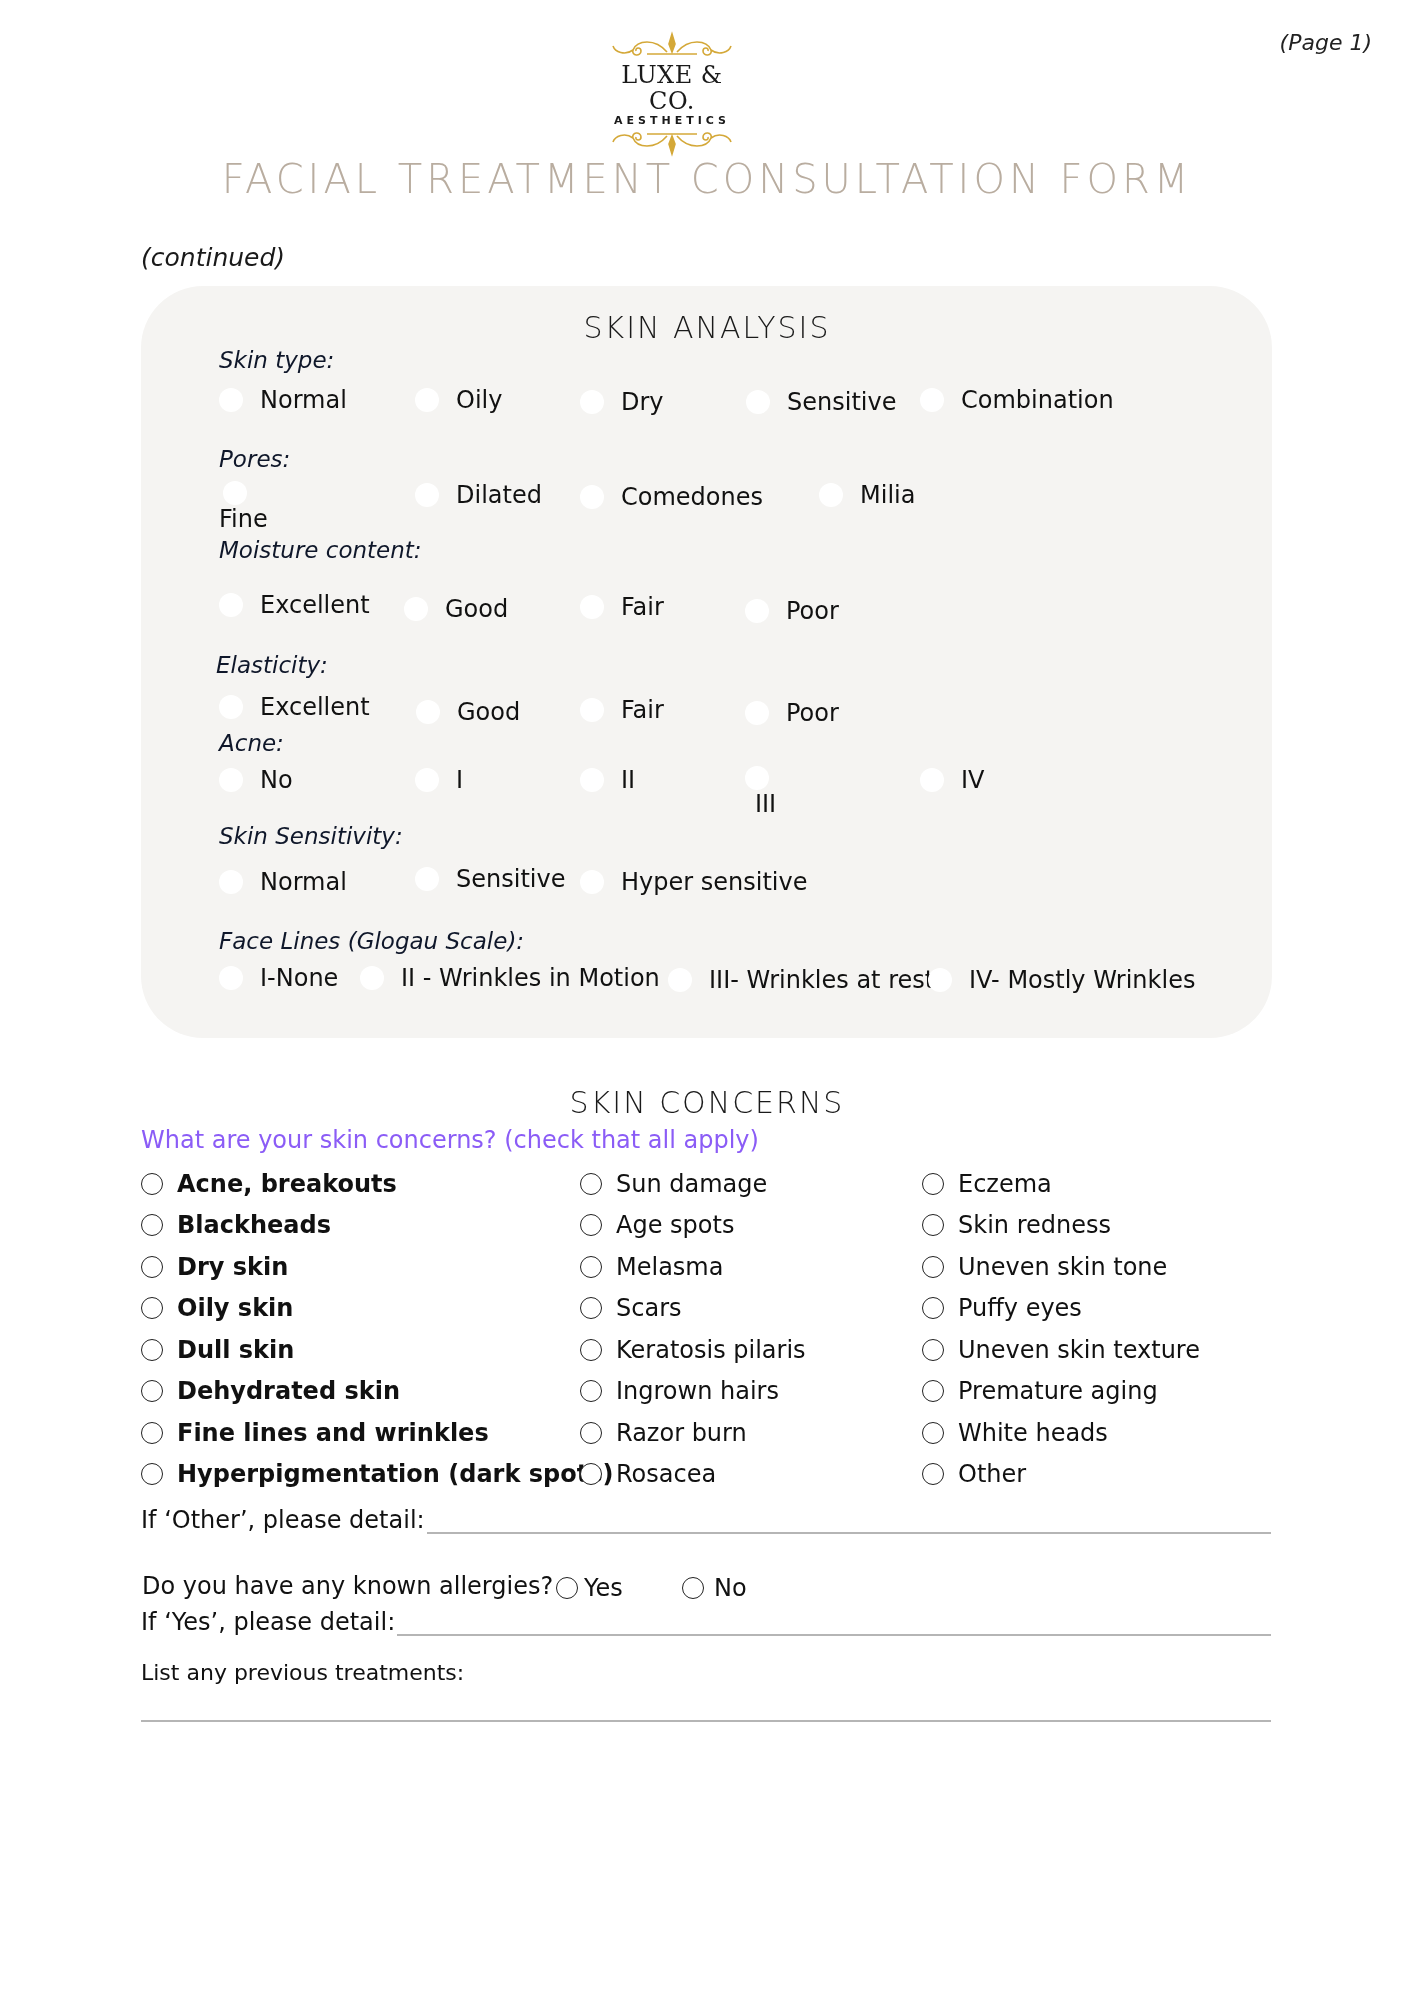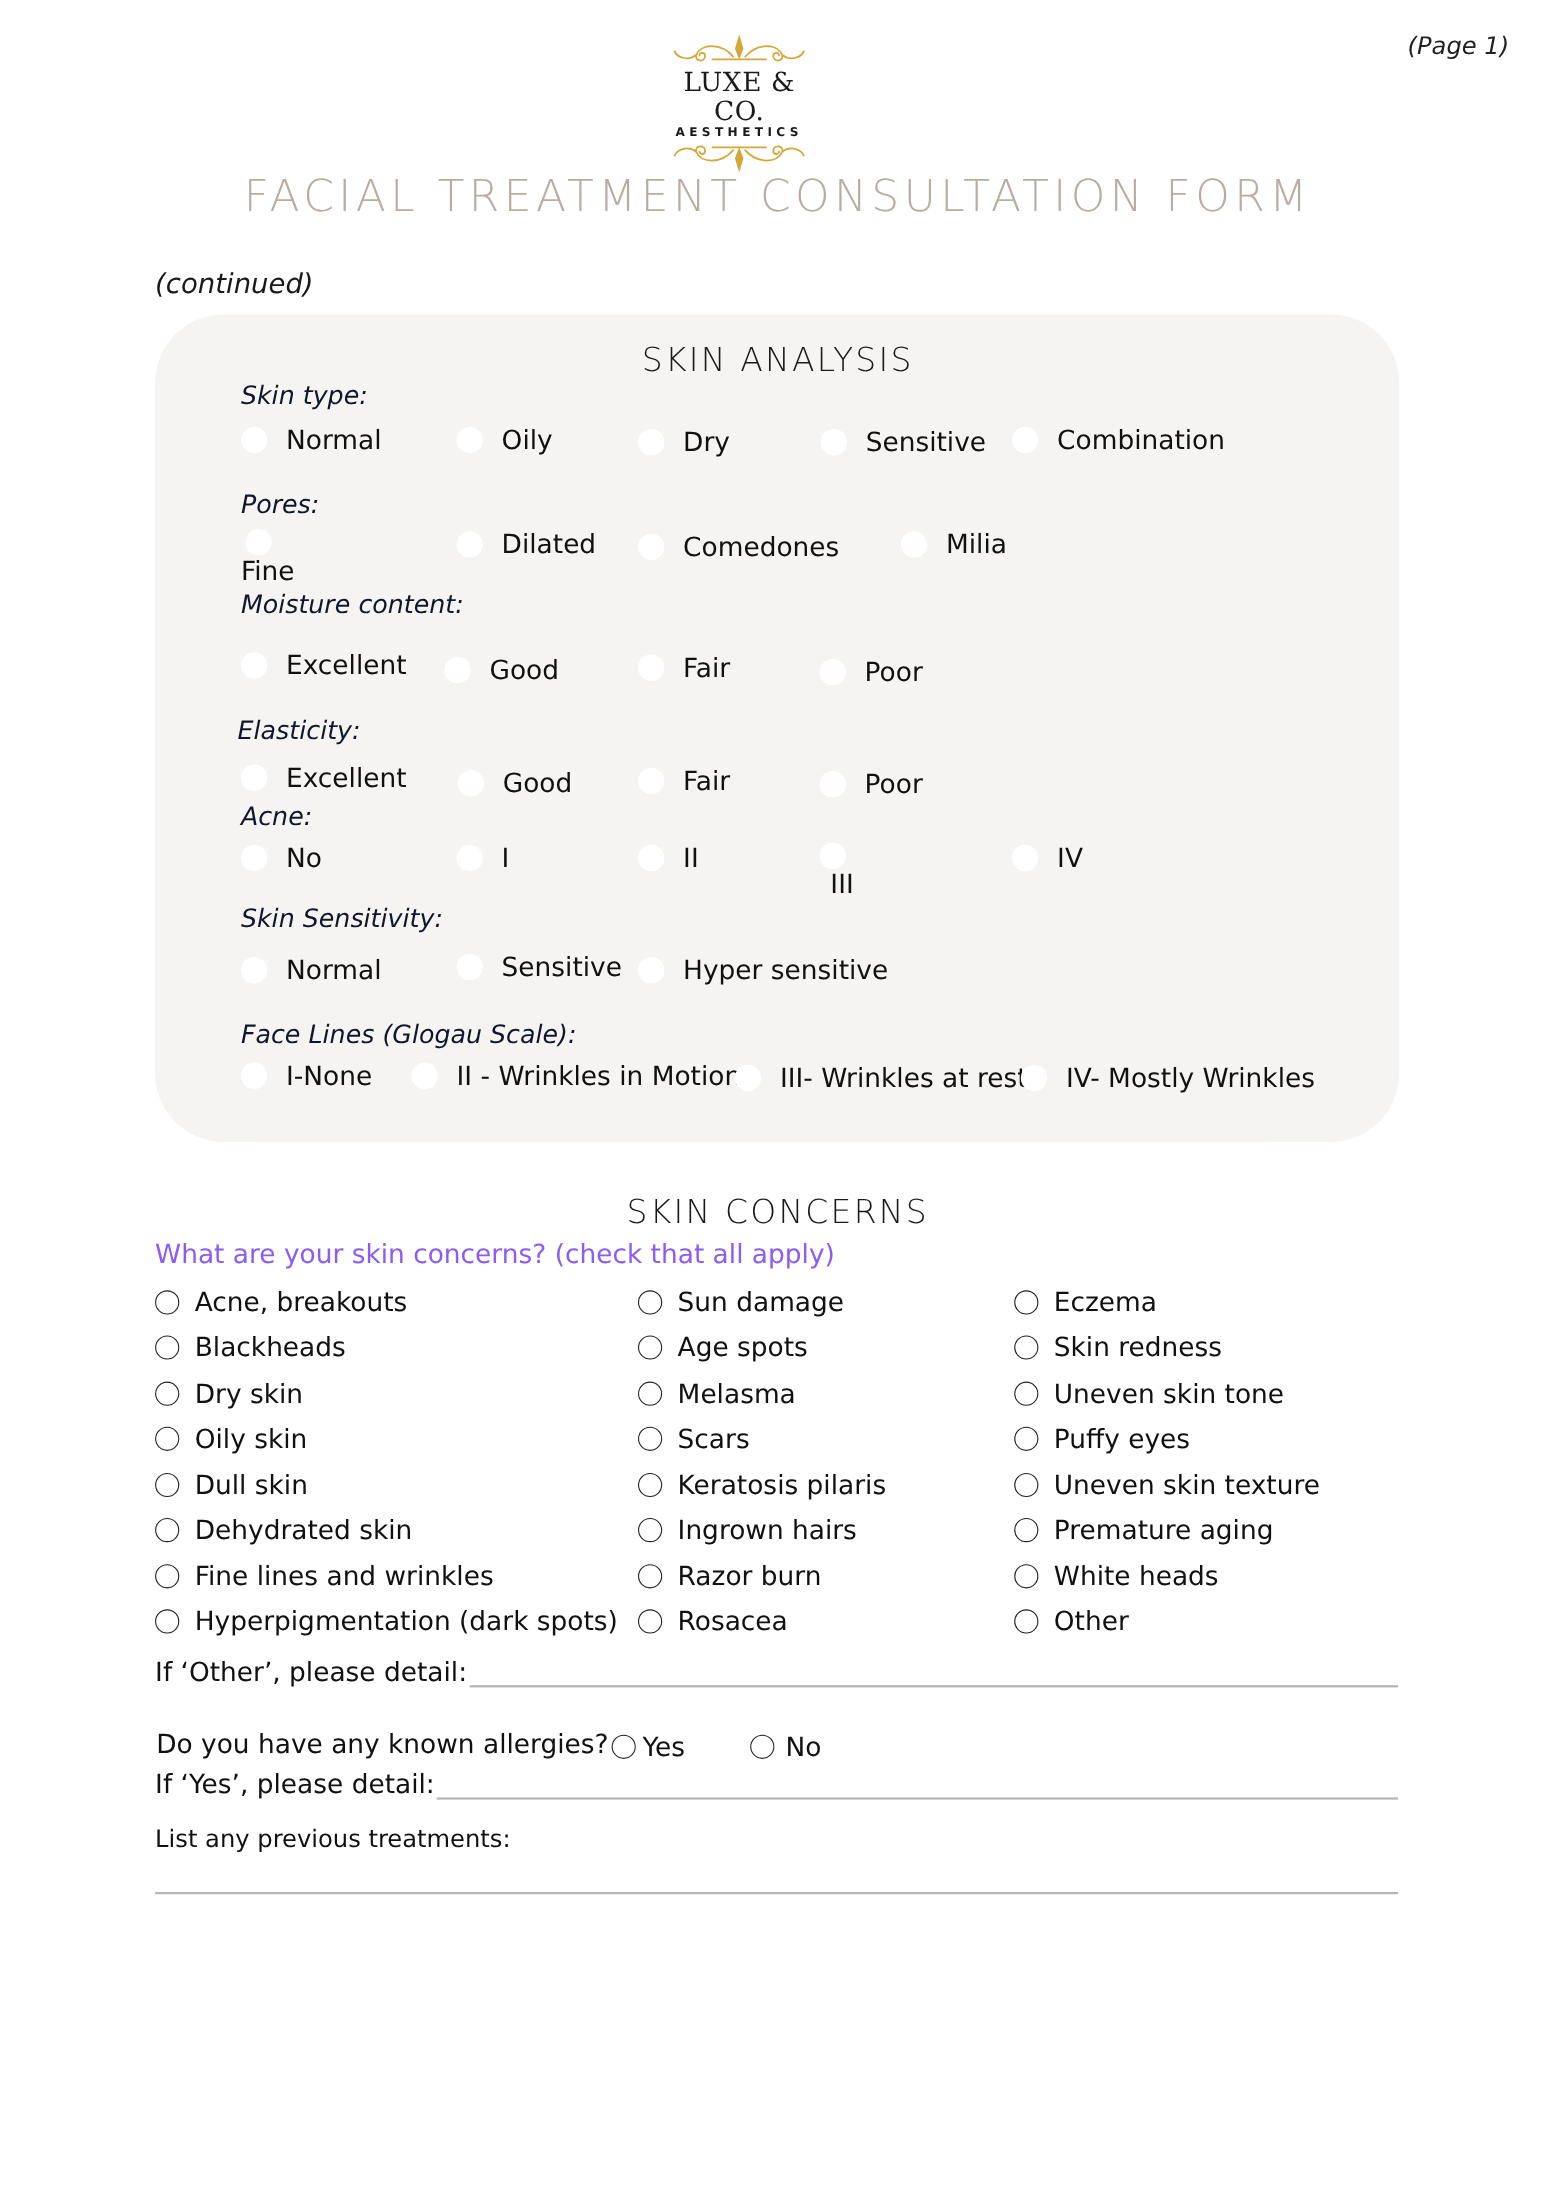--- a/index.html
+++ b/index.html
@@ -187,37 +187,37 @@
 <div class="abs opt" style="left:580px; top:868px;">
     <span class="dot"></span>
     <span>Hyper sensitive</span>
   </div>
 
 <div class="abs q-label" style="left:219px; top:928px;">Face Lines (Glogau Scale):</div>
 <div class="abs opt" style="left:219px; top:964px;">
     <span class="dot"></span>
     <span>I-None</span>
   </div>
-<div class="abs opt" style="left:374px; top:964px;">
+<div class="abs opt" style="left:360px; top:964px;">
     <span class="dot"></span>
     <span>II - Wrinkles in Motion</span>
   </div>
 <div class="abs opt" style="left:668px; top:966px;">
     <span class="dot"></span>
     <span>III- Wrinkles at rest</span>
   </div>
 <div class="abs opt" style="left:928px; top:966px;">
     <span class="dot"></span>
     <span>IV- Mostly Wrinkles</span>
   </div>
 
 <div class="abs section-title sc-title">SKIN CONCERNS</div>
 <div class="abs sc-question">What are your skin concerns? (check that all apply)</div>
 
-<div class="col" style="left:141px;">
+<div class="col" style="left:141px;font-weight:bold;">
   <div class="opt">
       <span class="ring"></span>
       <span>Acne, breakouts</span>
     </div>
   <div class="opt">
       <span class="ring"></span>
       <span>Blackheads</span>
     </div>
   <div class="opt">
       <span class="ring"></span>

